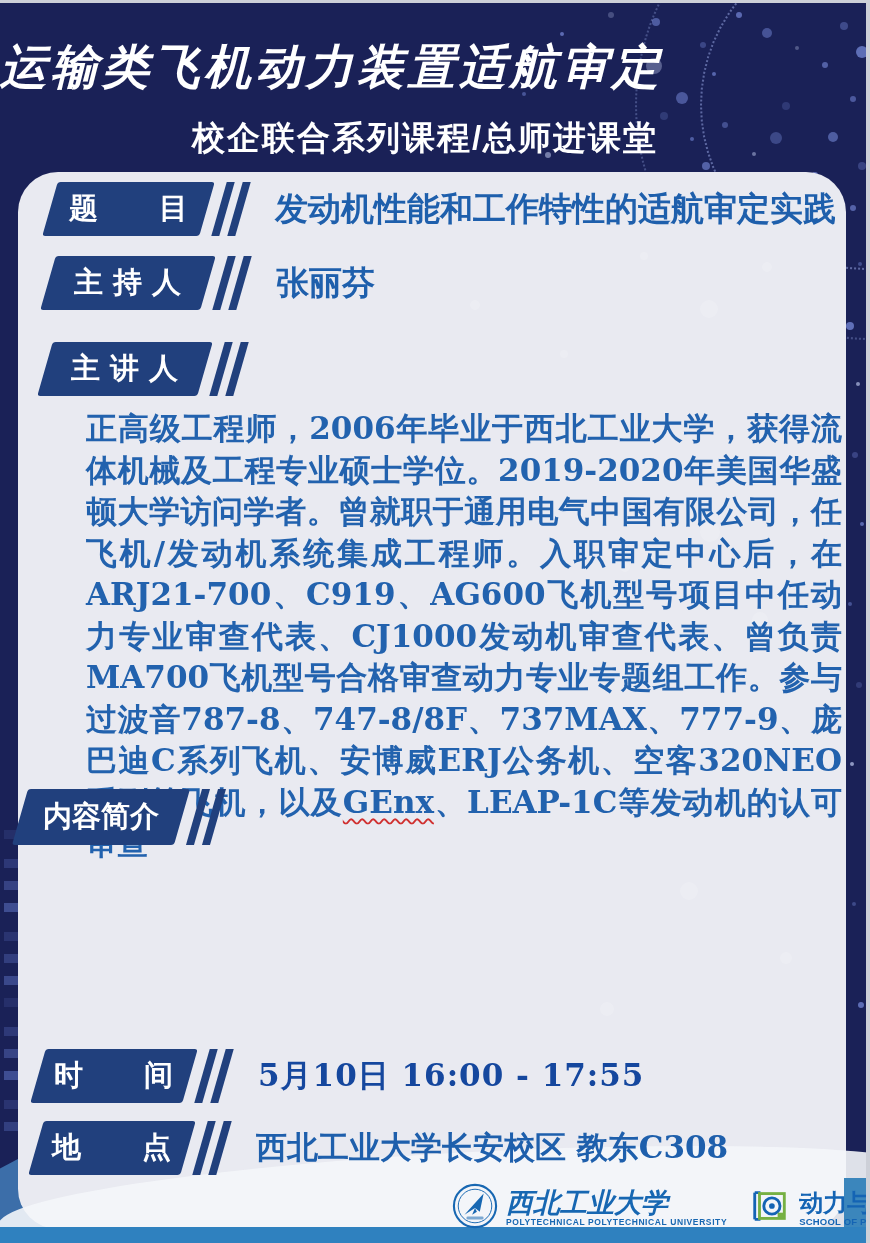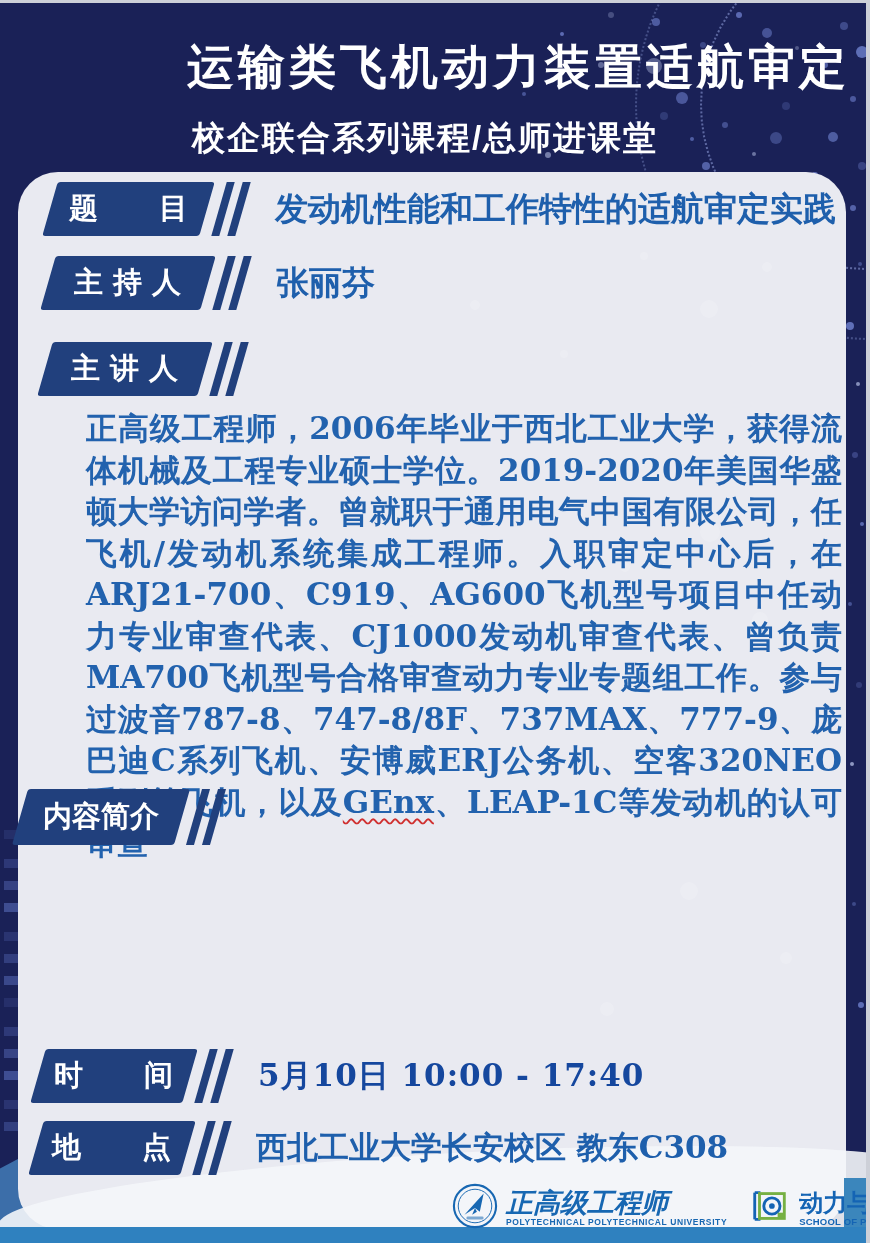--- a/index.html
+++ b/index.html
@@ -9,22 +9,22 @@
   .poster {
     position:relative; width:870px; height:1243px;
     background:#1A2157; overflow:hidden;
   }
   
   .edge-top   { position:absolute; top:0; left:0; right:0; height:3px; background:#CDD0D8; z-index:40; }
   .edge-right { position:absolute; top:0; right:0; width:4px; height:100%; background:#CDD0D8; z-index:40; }
 
   
   .page-title {
-    position:absolute; top:36px; left:0; width:850px; text-align:right;
-    color:#FFFFFF; font-size:47px; font-weight:bold; letter-spacing:4px; z-index:4;
+    position:absolute; top:36px; left:0; width:850px; text-align:left;
+    color:#FFFFFF; font-size:47px; font-weight:bold; letter-spacing:4px; z-index:4;font-style:italic;
   }
   .page-subtitle {
     position:absolute; top:116px; left:0; width:850px; text-align:center;
     color:#FFFFFF; font-size:33px; font-weight:bold; letter-spacing:2px; z-index:4;
   }
 
   
   .arc { position:absolute; border:2px dotted rgba(150,165,225,.55); border-radius:50%; z-index:2; }
   .arc1 { width:330px; height:330px; right:-160px; top:-60px; }
   .arc2 { width:470px; height:470px; right:-235px; top:-130px; border-color:rgba(150,165,225,.35); }
@@ -250,21 +250,21 @@
 
 
   <div class="row" style="left:38px; top:1049px;">
     <div class="plabel" style="width:152px;">
       <span class="plabel-text">时　　间</span>
     </div>
     <div class="slashes">
         <i></i>
         <i></i>
       </div>
-    <div class="row-value serif-time">5月10日 10:00 - 17:40</div>
+    <div class="row-value serif-time">5月10日 16:00 - 17:55</div>
   </div>
 
   <div class="row" style="left:36px; top:1121px;">
     <div class="plabel" style="width:152px;">
       <span class="plabel-text">地　　点</span>
     </div>
     <div class="slashes">
         <i></i>
         <i></i>
       </div>
@@ -276,21 +276,21 @@
       <span>
         <svg width="46" height="46" viewBox="0 0 48 48">
           <circle cx="24" cy="24" r="22" fill="none" stroke="#1767B2" stroke-width="2.2"></circle>
           <circle cx="24" cy="24" r="17.5" fill="none" stroke="#1767B2" stroke-width="1"></circle>
           <path d="M13 33 L33 11 L29 30 L24 26 Z" fill="#1767B2"></path>
           <path d="M24 26 L21 33 L26 30 Z" fill="#1767B2"></path>
           <rect x="15" y="35" width="18" height="3" rx="1.5" fill="#1767B2" opacity=".55"></rect>
         </svg>
       </span>
       <div class="logo-text-col">
-        <span class="npu-name">正高级工程师</span>
+        <span class="npu-name">西北工业大学</span>
         <span class="npu-caption">POLYTECHNICAL POLYTECHNICAL UNIVERSITY</span>
       </div>
     </div>
     <div class="logo-group spe-group">
       <span>
         <svg width="42" height="42" viewBox="0 0 44 44">
           <path d="M6 8 L6 36" stroke="#1464B4" stroke-width="3"></path>
           <path d="M6 8 L12 8 M6 36 L12 36" stroke="#1464B4" stroke-width="3"></path>
           <rect x="11" y="9" width="26" height="26" fill="none" stroke="#76B043" stroke-width="3"></rect>
           <circle cx="24" cy="22" r="8.5" fill="none" stroke="#1464B4" stroke-width="3"></circle>

